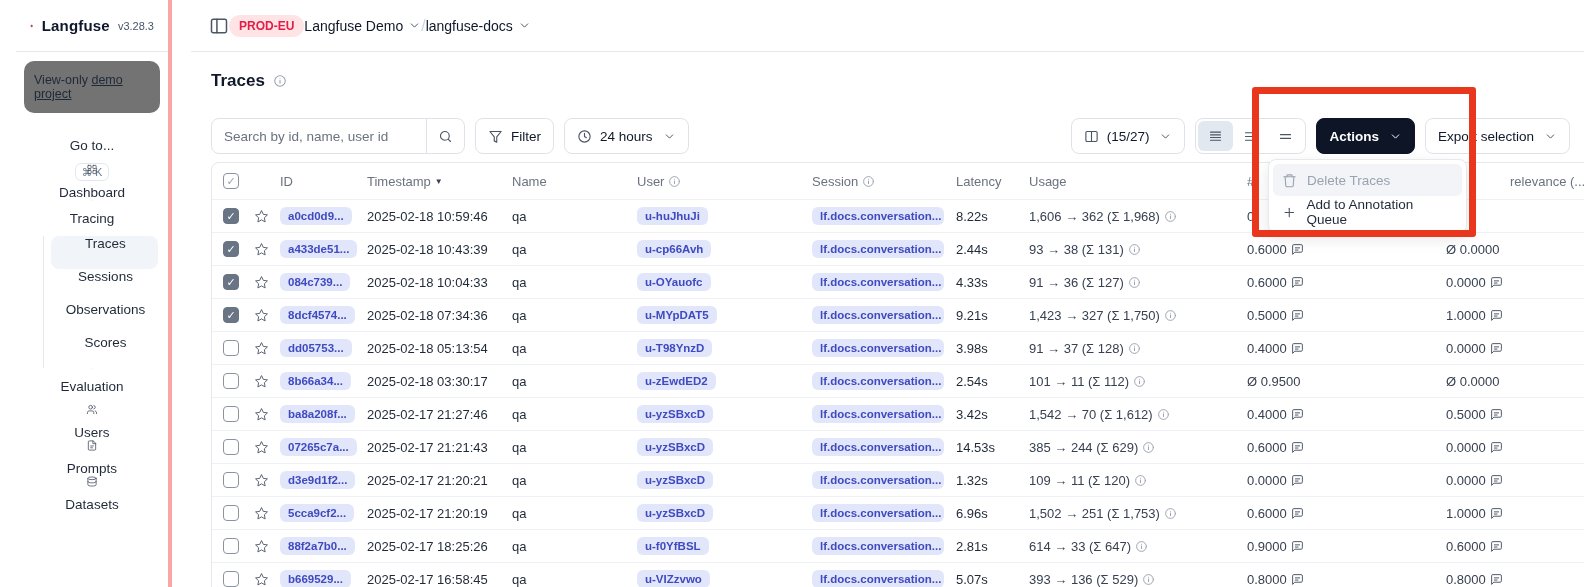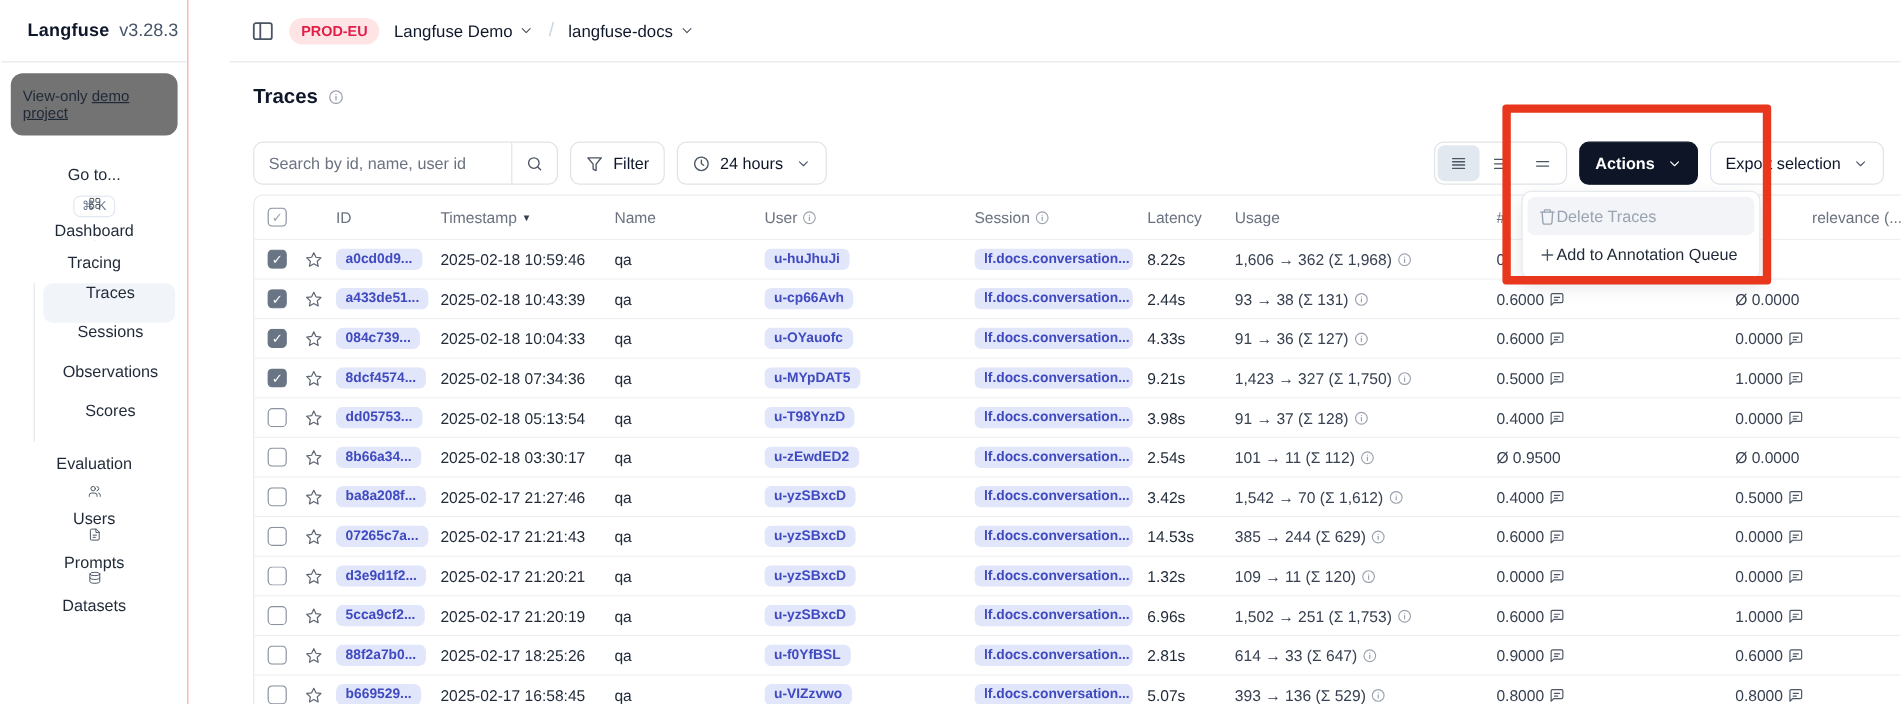--- a/index.html
+++ b/index.html
@@ -8,37 +8,37 @@
     width:1584px; height:587px; overflow:hidden; position:relative;
     background:#fff; color:#111827;
     font-family:"Liberation Sans","DejaVu Sans",sans-serif;
     font-size:13px;
   }
   svg { display:block; }
   .ic { stroke:#4b5563; stroke-width:1.8; fill:none; stroke-linecap:round; stroke-linejoin:round; }
   .muted-ic { stroke:#9ca3af; }
 
   
-  .sidebar { position:absolute; left:1px; top:0; width:156px; height:587px; background:#fff; border-right:1px solid #fca5a5; }
+  .sidebar { position:absolute; left:16px; top:0; width:156px; height:587px; background:#fff; border-right:4px solid #fca5a5; }
   .logo-row { height:52px; display:flex; align-items:center; gap:8px; padding:0 14px; border-bottom:1px solid #e6e8ec; }
   .brand { font-weight:700; font-size:15px; color:#0f172a; letter-spacing:.2px; }
-  .ver { font-size:15px; color:#475569; }
+  .ver { font-size:11px; color:#475569; }
   .viewonly { margin:9px 8px; background:#737373; border-radius:10px; padding:12px 10px; font-size:12.5px; color:#1f2937; }
   .viewonly a { color:#1f2937; text-decoration:underline; cursor:pointer; }
   nav { padding:6px 10px 0; }
   .nav-item { height:36px; display:flex; align-items:center; gap:10px; padding:0 8px; border-radius:8px; color:#1f2937; font-size:13.5px; cursor:pointer;flex-direction:column; }
   .nav-item .grow { flex:1; }
   kbd { border:1px solid #e2e8f0; border-radius:6px; padding:2px 6px; font-size:10.5px; color:#64748b; font-family:inherit; background:#fff; }
   .subnav { margin-left:17px; border-left:1px solid #e5e7eb; padding-left:7px; }
   .subnav .nav-item { height:33px; padding-left:10px; }
   .nav-item.active { background:#f1f5f9; }
 
   
   .main { position:absolute; left:191px; top:0; width:1393px; height:587px; overflow:visible; }
-  .topnav { height:52px; border-bottom:1px solid #e6e8ec; display:flex; align-items:center; gap:12px; padding:0 18px; background:#fff; }
+  .topnav { height:52px; border-bottom:1px solid #e6e8ec; display:flex; align-items:center; padding:0 18px; background:#fff; }
   .envbadge { background:#ffe4e6; color:#e11d48; font-size:12px; font-weight:600; border-radius:999px; padding:4px 10px; }
   .crumb { font-size:14px; font-weight:500; color:#0f172a; display:flex; align-items:center; gap:5px; cursor:pointer; }
   .slash { color:#cbd5e1; font-size:16px; }
 
   .page-head { padding:16px 0 0 20px; display:flex; align-items:center; gap:8px; }
   .page-title { font-size:17px; font-weight:700; color:#0f172a; line-height:26px; }
 
   .toolbar { margin-top:24px; padding:0 14px 0 20px; display:flex; align-items:center; gap:10px; height:36px; }
   .search { display:flex; align-items:stretch; border:1px solid #dfe3e8; border-radius:8px; height:36px; background:#fff; }
   .search input { border:none; outline:none; width:214px; padding:0 12px; font-size:13.5px; font-family:inherit; color:#0f766e; background:transparent; }
@@ -67,21 +67,21 @@
   .cb.all { color:#9aa2ae; }
   .cb.checked { background:#697484; border-color:#697484; color:#fff; }
   .cell-text { color:#1f2937; }
   .usage-text { color:#374151; }
   .score { display:flex; align-items:center; gap:4px; color:#374151; }
   .sort { font-size:8px; color:#374151; margin-left:4px; }
   .th-info { margin-left:4px; }
 
   
   .menu { position:absolute; left:1077px; top:159px; width:199px; background:#fff; border:1px solid #e7e9ed; border-radius:8px; box-shadow:0 6px 16px rgba(15,23,42,.10); padding:4px; z-index:40; }
-  .menu-item { height:32px; display:flex; align-items:center; gap:0; padding:0 9px; border-radius:6px; font-size:13.5px; color:#1f2937; cursor:pointer; }
+  .menu-item { height:32px; display:flex; align-items:center; gap:10px; padding:0 9px; border-radius:6px; font-size:13.5px; color:#1f2937; cursor:pointer; }
   .menu-item.disabled { background:#f2f4f7; color:#9aa3b2; }
   .menu-item.disabled .ic { stroke:#9aa3b2; }
 
   
   .annot { position:absolute; left:1252px; top:87px; width:224px; height:150px; border:7px solid #e8371c; border-radius:3px; z-index:100; pointer-events:none; }
 </style>
 </head>
 <body>
 
 <aside class="sidebar">
@@ -234,20 +234,30 @@
           <circle cx="12" cy="12" r="9"></circle>
           <polyline points="12 7 12 12 15 14"></polyline>
         </svg>
       <span>24 hours</span>
       <svg class="ic chev" width="13" height="13" viewBox="0 0 24 24">
           <polyline points="6 9 12 15 18 9"></polyline>
         </svg>
     </button>
 
     <div class="right-group">
+      <button class="btn">
+        <svg class="ic" width="15" height="15" viewBox="0 0 24 24">
+            <rect x="3" y="4" width="18" height="16" rx="2"></rect>
+            <path d="M12 4v16"></path>
+          </svg>
+        <span>(15/27)</span>
+        <svg class="ic chev" width="13" height="13" viewBox="0 0 24 24">
+            <polyline points="6 9 12 15 18 9"></polyline>
+          </svg>
+      </button>
       <div class="rh-group">
         <span class="rh-cell active">
           <svg class="ic" width="15" height="15" viewBox="0 0 24 24">
               <path d="M4 5h16"></path>
               <path d="M4 9.3h16"></path>
               <path d="M4 13.6h16"></path>
               <path d="M4 18h16"></path>
             </svg>
         </span>
         <span class="rh-cell">

